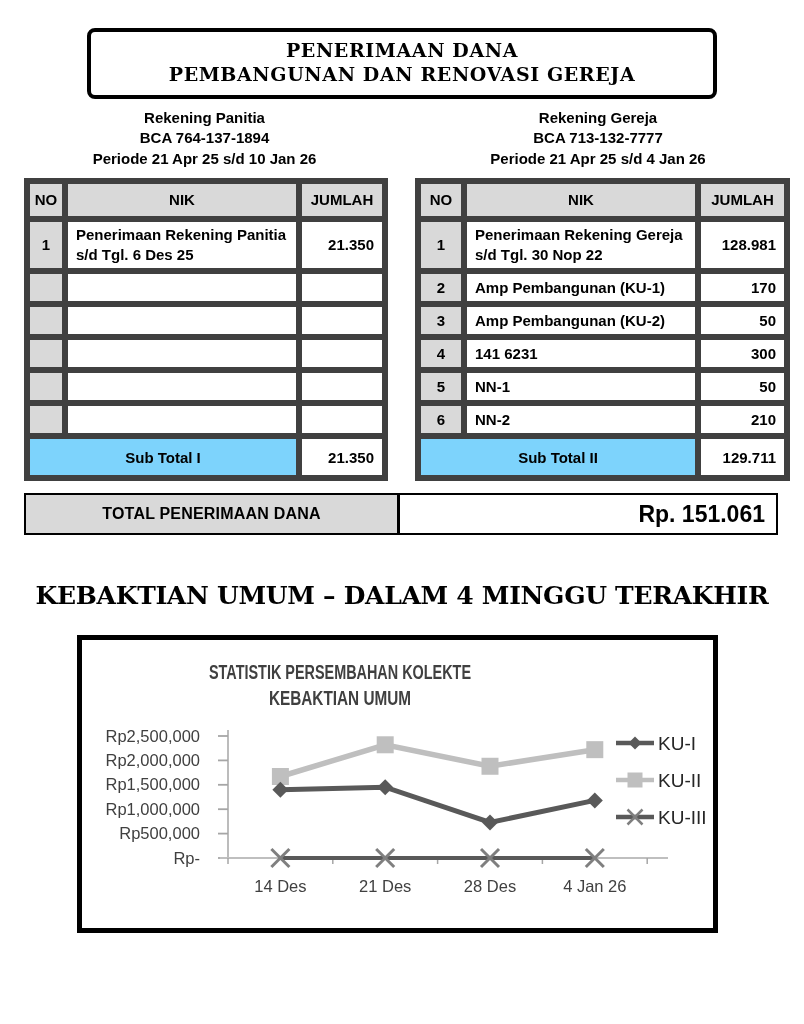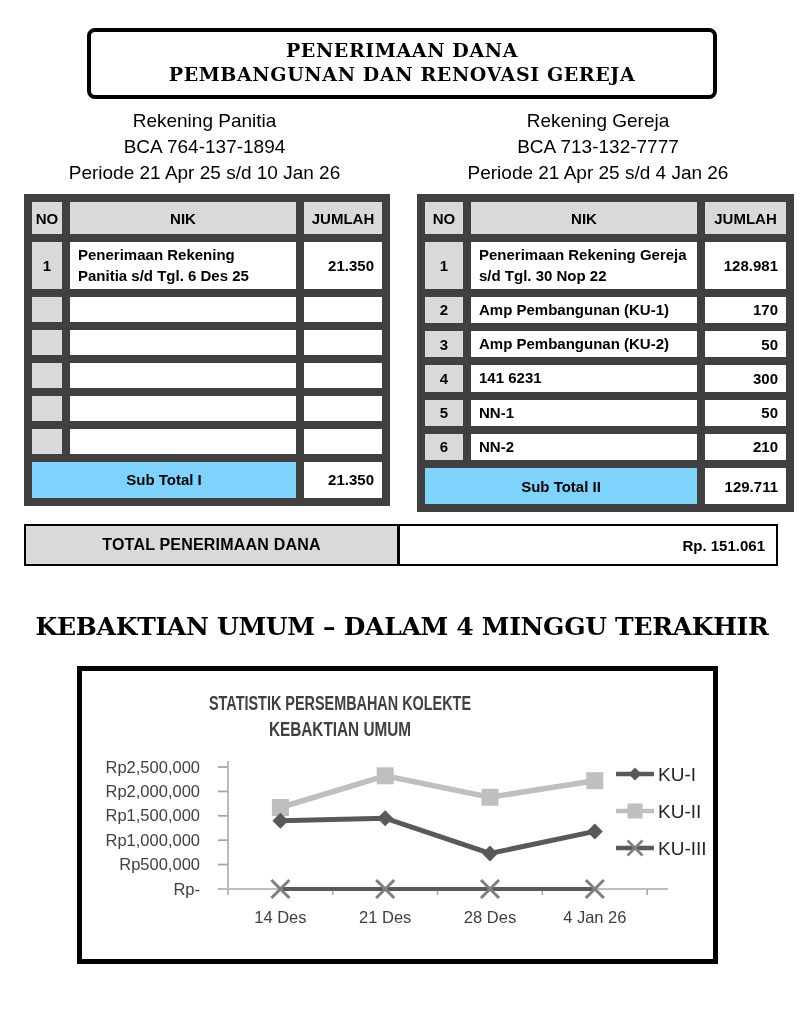--- a/index.html
+++ b/index.html
@@ -9,45 +9,45 @@
   }
   
   .title-box{
     width:622px;margin:28px auto 0 auto;border:4px solid #000;border-radius:8px;
     text-align:center;padding:6px 0 8px 0;
     font-family:"DejaVu Serif",serif;font-weight:bold;font-size:19px;
     letter-spacing:.6px;line-height:1.28;
   }
   
   .accounts{display:flex;margin:9px 0 0 24px;}
-  .account{text-align:center;font-weight:normal;font-size:19px;line-height:1.38;}
+  .account{text-align:center;font-weight:bold;font-size:15px;line-height:1.38;}
   .account.left{width:361px;}
   .account.right{width:372px;margin-left:27px;}
   
   .tables-row{display:flex;margin:8px 0 0 24px;align-items:flex-start;}
   table.fund{border-collapse:collapse;table-layout:fixed;border:3px solid #000;}
   table.fund + table.fund{margin-left:27px;}
-  table.fund th,table.fund td{border:8px solid #404040;font-weight:bold;font-size:15px;overflow:hidden;}
+  table.fund th,table.fund td{border:6px solid #404040;font-weight:bold;font-size:15px;overflow:hidden;}
   table.fund th{background:#d9d9d9;text-align:center;height:32px;padding:0 2px;}
   td.no-cell{background:#d9d9d9;text-align:center;}
   td.nik-cell{text-align:left;padding:3px 8px;line-height:1.35;}
   td.jumlah-cell{text-align:right;padding:3px 8px;}
   tr.body-row{height:33px;}
   tr.body-row.tall{height:46px;}
   td.subtotal-label{background:#7dd3fc;text-align:center;height:34px;}
   
   .total-strip{display:flex;margin:12px 0 0 24px;width:750px;border:2px solid #000000;height:38px;}
   .total-label{
     width:371px;background:#d9d9d9;border-right:3px solid #000;
     display:flex;align-items:center;justify-content:center;
     font-weight:bold;font-size:16px;letter-spacing:.2px;
   }
   .total-value{
     flex:1;display:flex;align-items:center;justify-content:flex-end;
-    padding-right:11px;font-weight:bold;font-size:15px;
+    padding-right:11px;font-weight:bold;font-size:23px;
   }
   
   .section-heading{
     margin-top:46px;text-align:center;
     font-family:"DejaVu Serif",serif;font-weight:bold;font-size:25px;line-height:1.16;
     letter-spacing:-0.3px;
   }
   
   .chart-box{margin:25px 8px 0 77px;width:631px;height:288px;border:5px solid #000;}
   .chart-box svg{display:block;width:631px;height:288px;}

